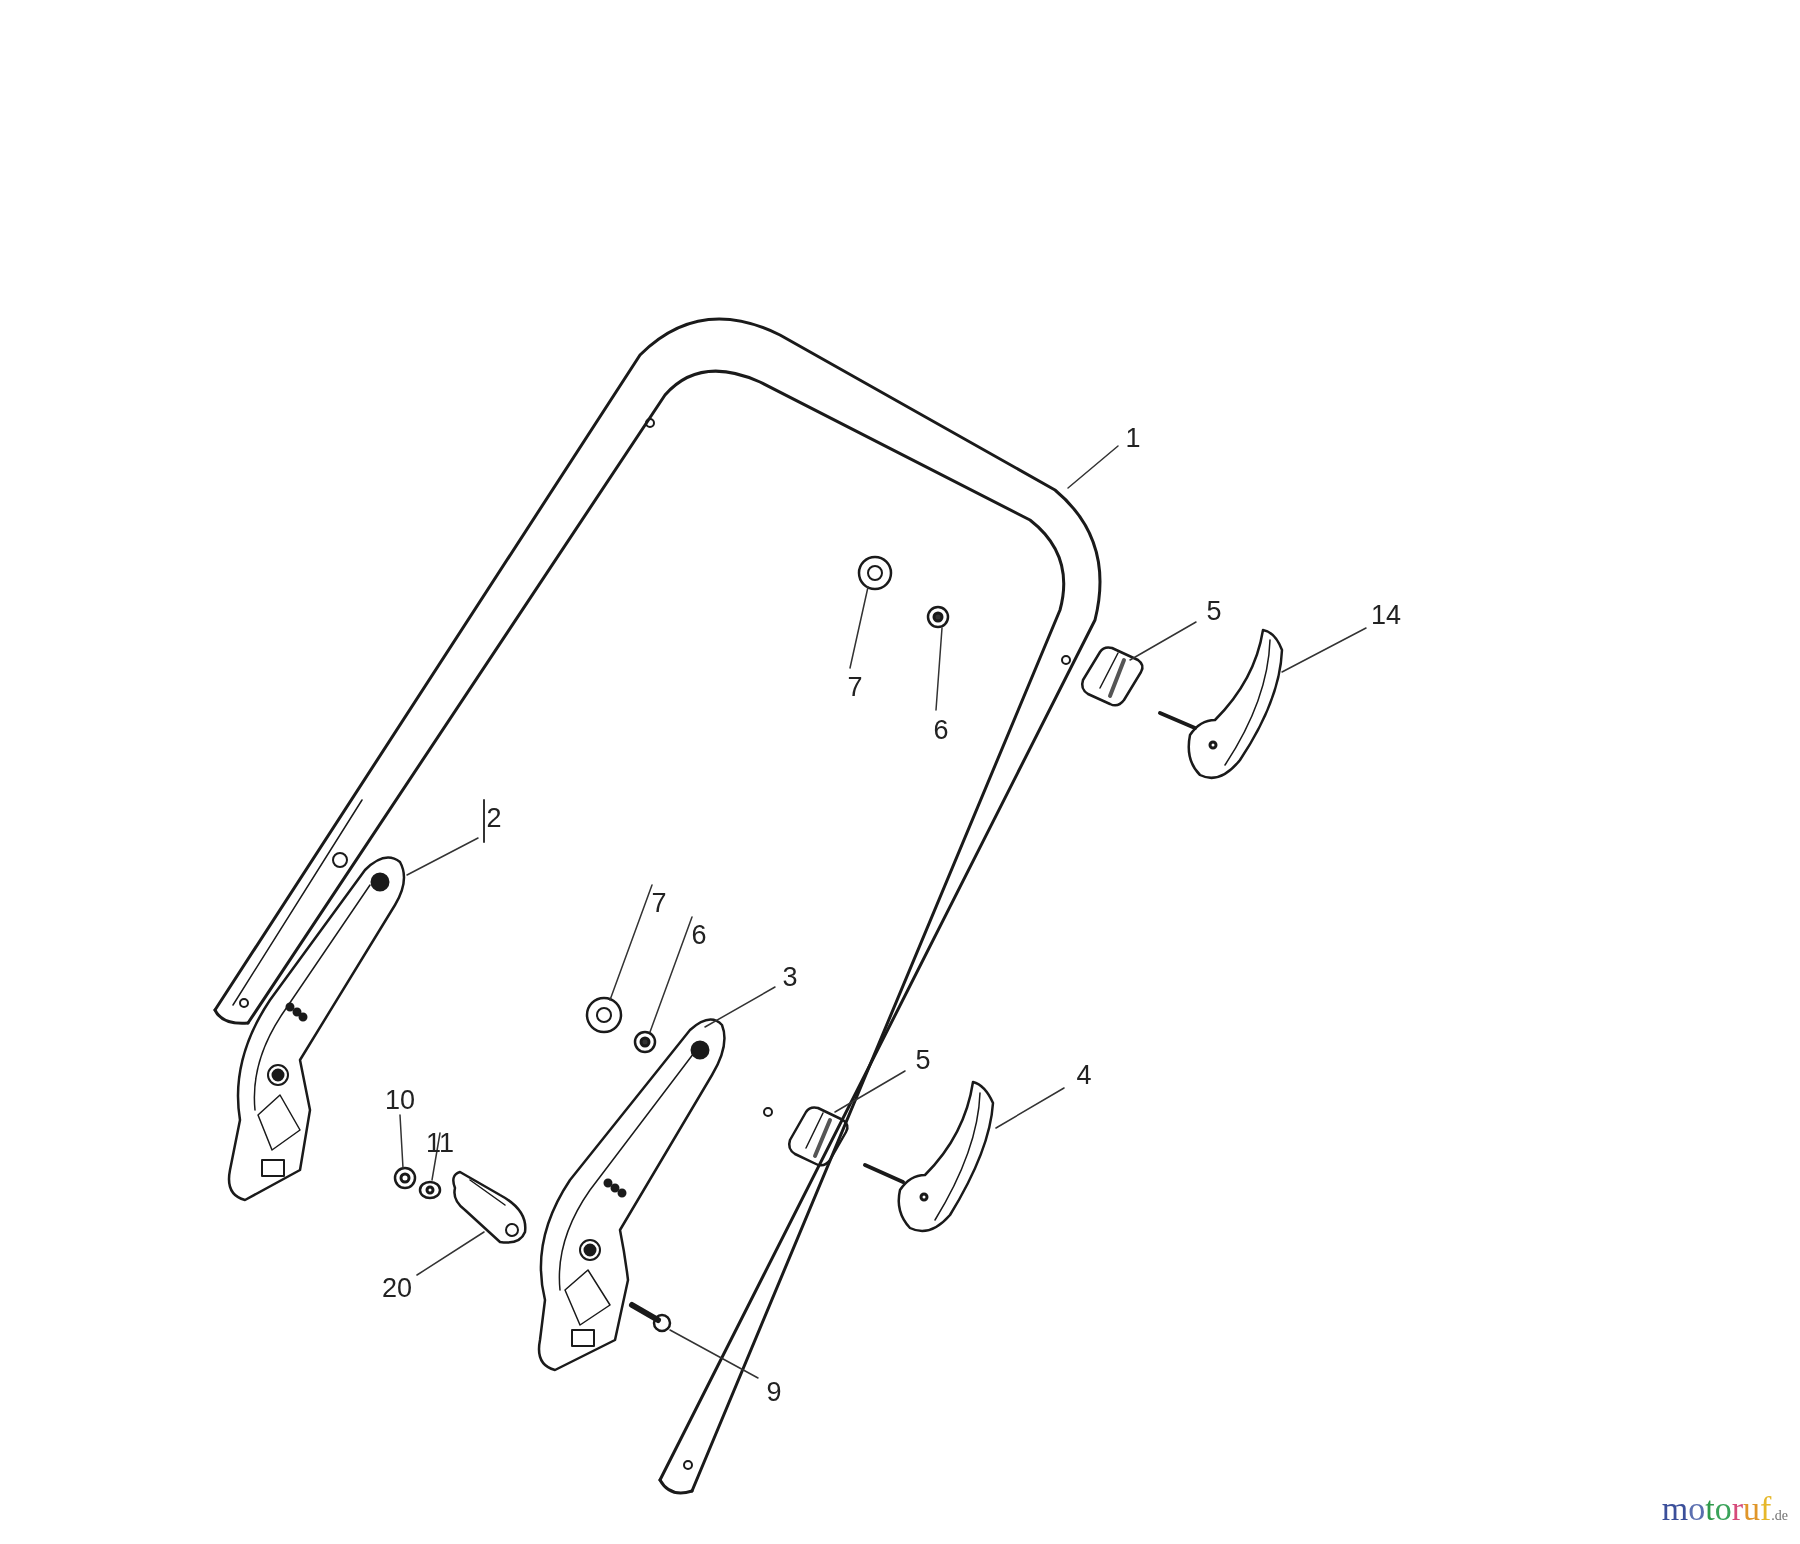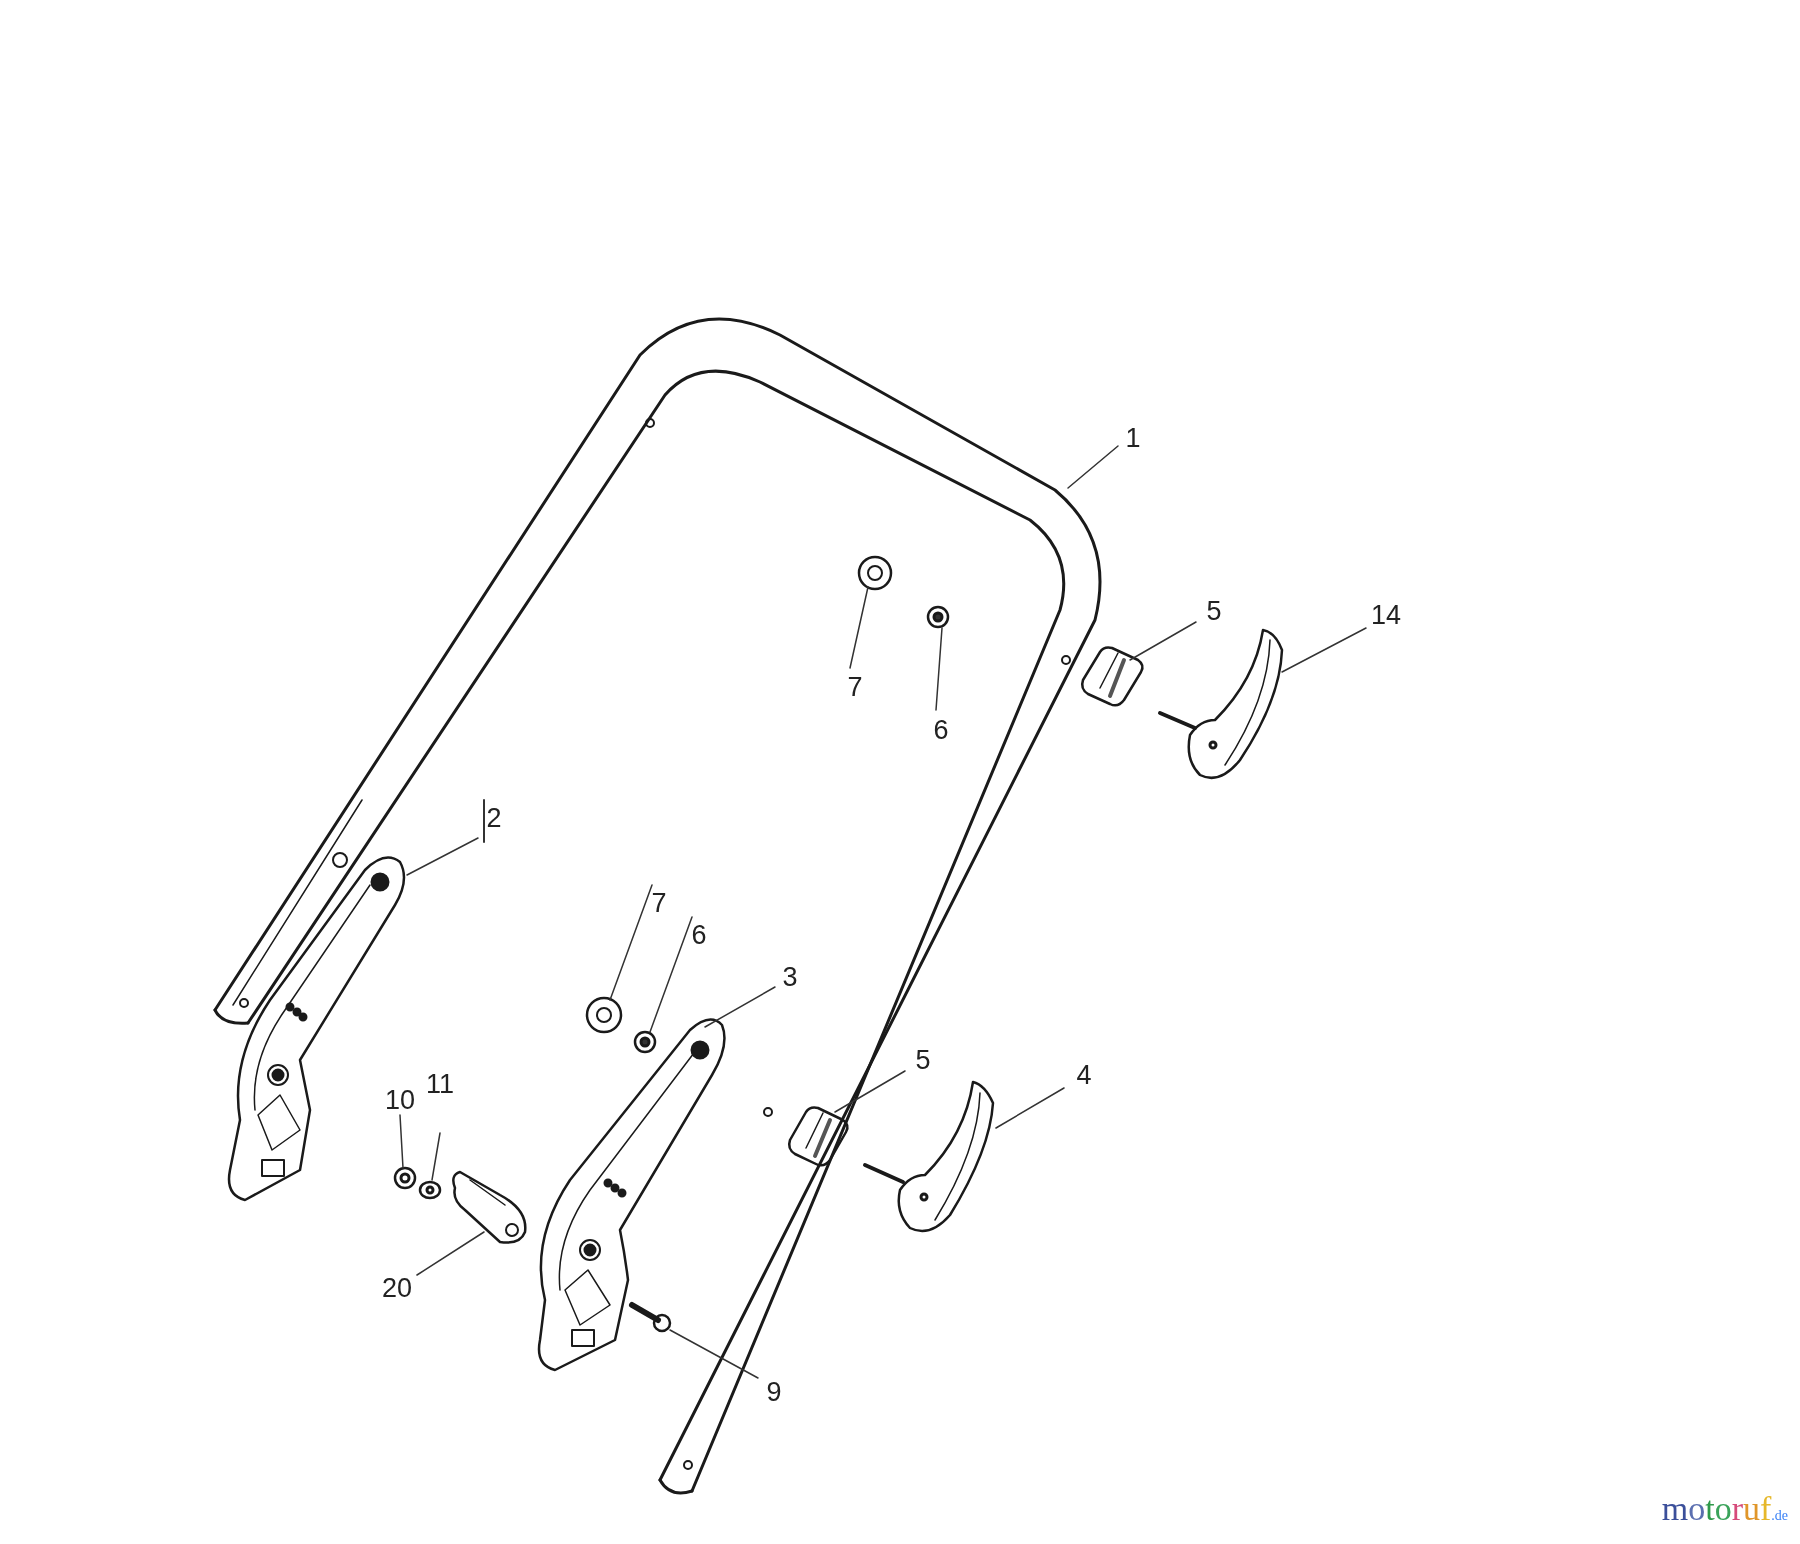--- a/index.html
+++ b/index.html
@@ -1,20 +1,20 @@
 <!DOCTYPE html>
 <html><head>
 <meta charset="utf-8">
 <style>
   html, body { margin:0; padding:0; background:#ffffff; }
   body { width:1800px; height:1544px; position:relative; overflow:hidden; font-family:"Liberation Sans", sans-serif; }
   #diagram { position:absolute; left:0; top:0; width:1800px; height:1544px; }
   .callout-label { position:absolute; font-family:"Liberation Sans", sans-serif; font-size:27px; color:#222; line-height:1; transform:translate(-50%,-50%); white-space:nowrap; }
   .logo { position:absolute; right:12px; bottom:18px; font-family:"Liberation Serif", serif; font-size:34px; letter-spacing:0px; line-height:1; }
-  .logo .tld { font-size:14px; color:#3b82f6; }
+  .logo .tld { font-size:14px; color:#737373; }
   .logo span { display:inline-block; }
 </style>
 </head>
 <body>
 
 <svg id="diagram" viewBox="0 0 1800 1544" xmlns="http://www.w3.org/2000/svg">
   <g fill="none" stroke="#1a1a1a" stroke-width="3" stroke-linecap="round" stroke-linejoin="round">
 
     <g>
 
@@ -155,20 +155,20 @@
 <div class="callout-label" style="left:494px;top:818px">2</div>
 <div class="callout-label" style="left:790px;top:977px">3</div>
 <div class="callout-label" style="left:1084px;top:1075px">4</div>
 <div class="callout-label" style="left:1214px;top:611px">5</div>
 <div class="callout-label" style="left:923px;top:1060px">5</div>
 <div class="callout-label" style="left:941px;top:730px">6</div>
 <div class="callout-label" style="left:699px;top:935px">6</div>
 <div class="callout-label" style="left:855px;top:687px">7</div>
 <div class="callout-label" style="left:659px;top:903px">7</div>
 <div class="callout-label" style="left:774px;top:1392px">9</div>
-<div class="callout-label" style="left:440px;top:1084px">11</div>
+<div class="callout-label" style="left:440px;top:1143px">11</div>
 <div class="callout-label" style="left:400px;top:1100px">10</div>
 <div class="callout-label" style="left:397px;top:1288px">20</div>
 <div class="callout-label" style="left:1386px;top:615px">14</div>
 
 <div class="logo">
   <span style="color: rgb(59, 79, 154);">m</span><span style="color: rgb(91, 111, 176);">o</span><span style="color: rgb(47, 154, 74);">t</span><span style="color: rgb(58, 163, 90);">o</span><span style="color: rgb(214, 74, 122);">r</span><span style="color: rgb(224, 150, 42);">u</span><span style="color: rgb(230, 184, 42);">f</span><span class="tld">.de</span>
 </div>
 
 </body></html>

